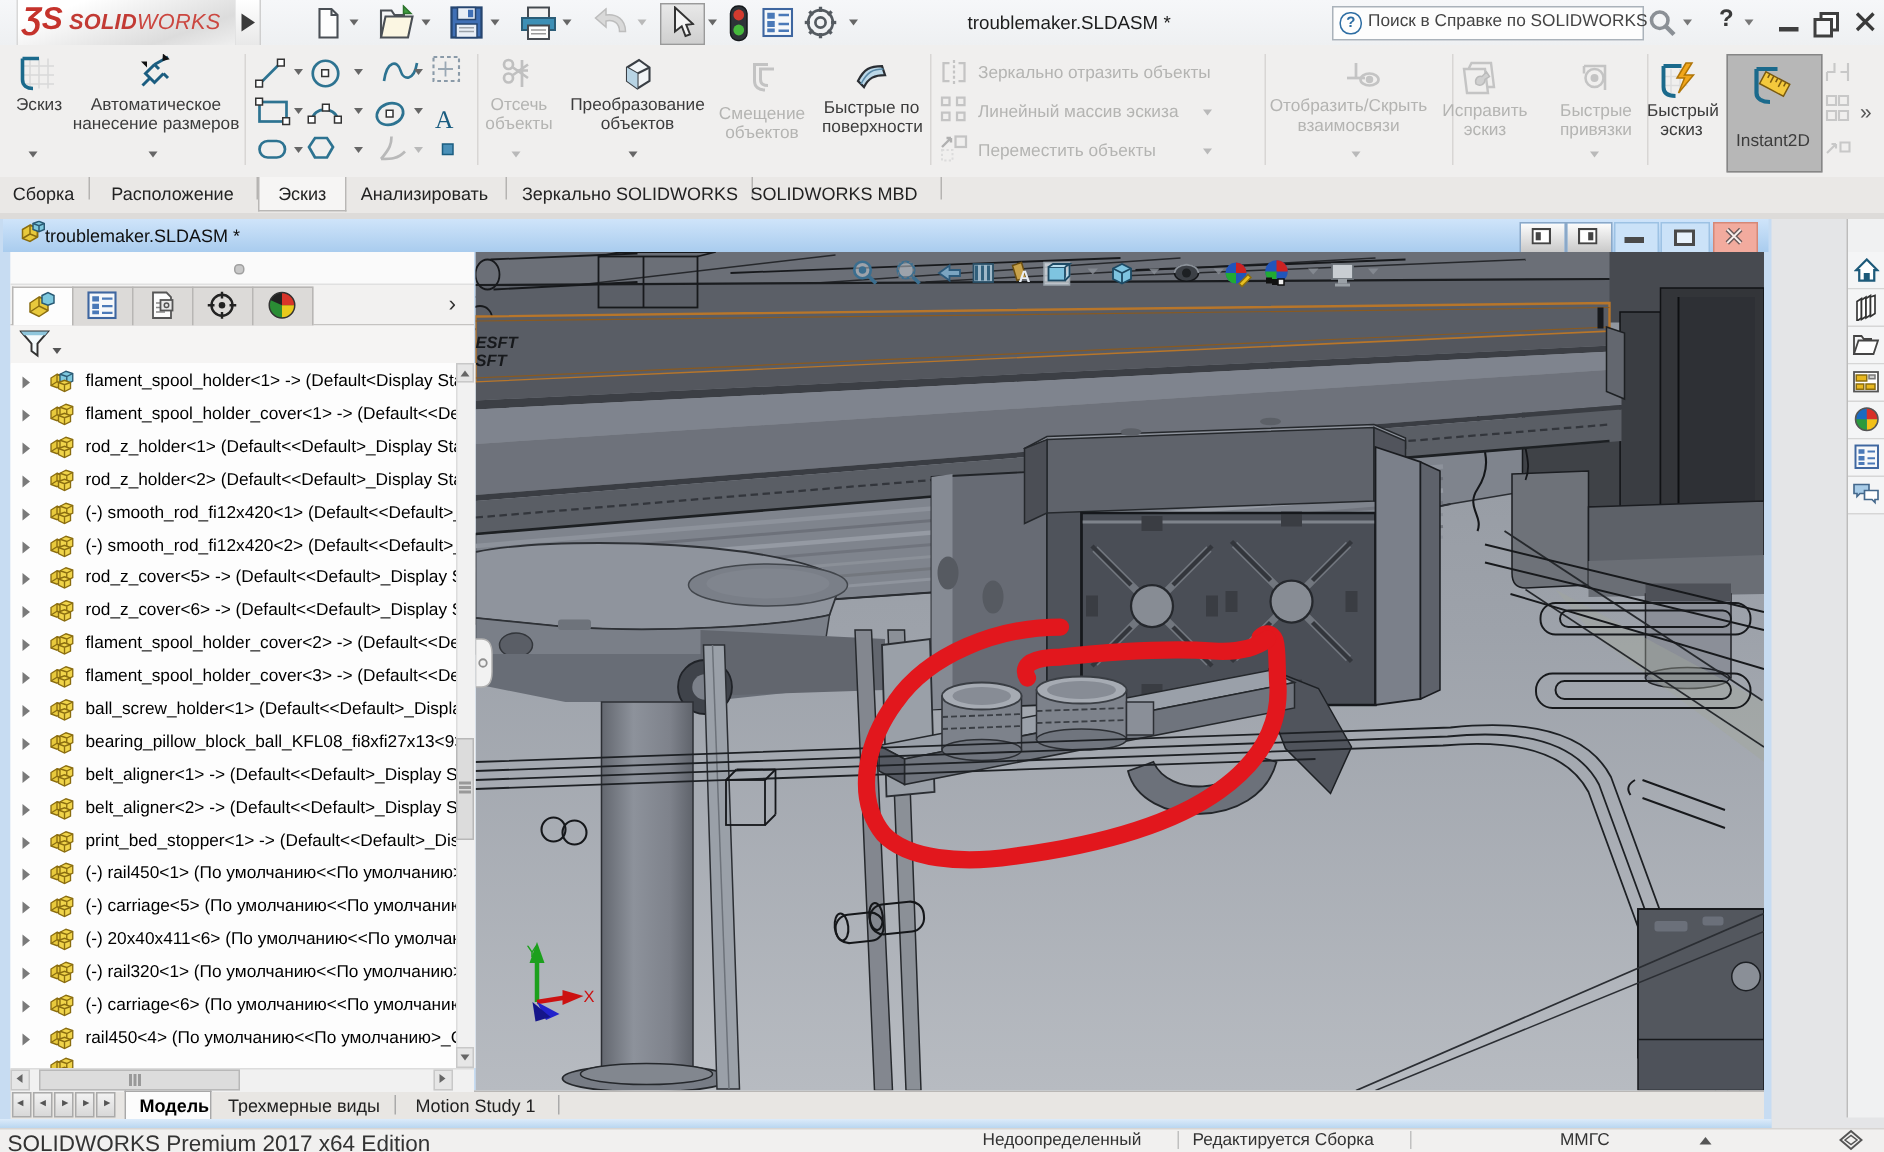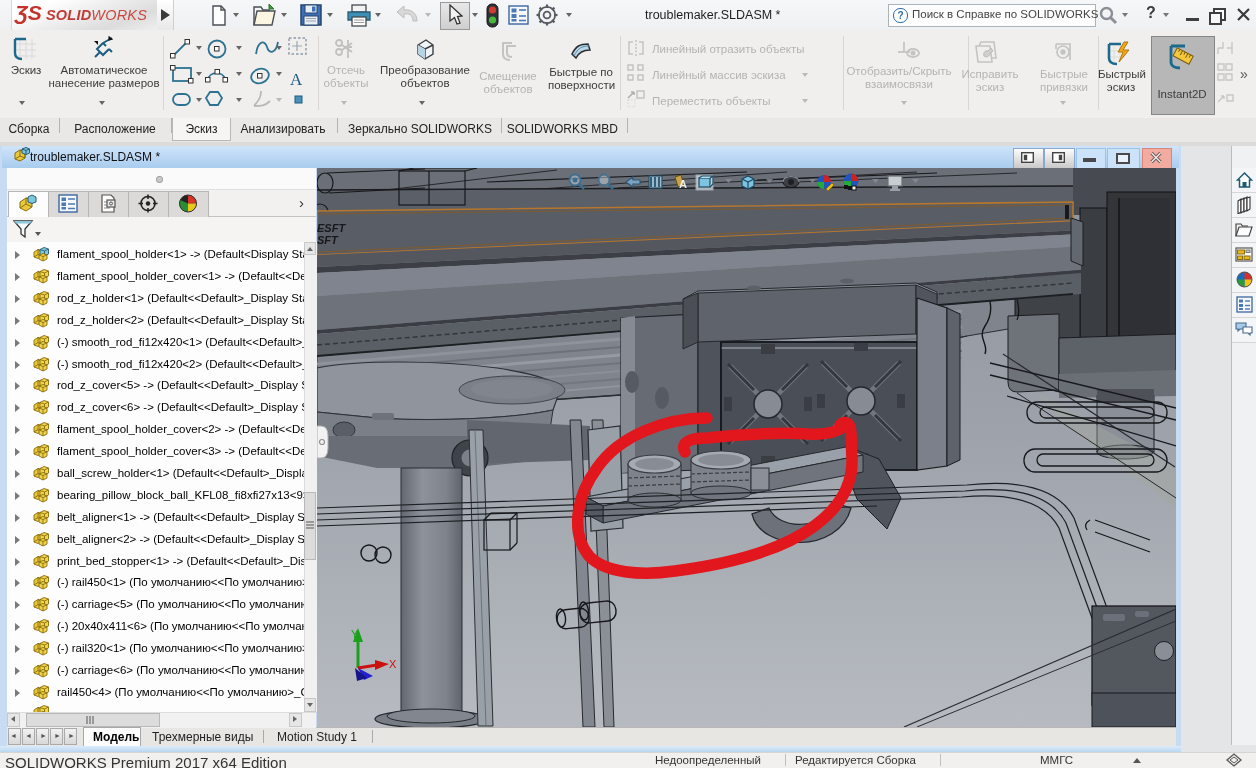--- a/index.html
+++ b/index.html
@@ -227,21 +227,21 @@
   </svg>
 <div class="rlabel" style="left:548px;top:66px;width:66px;">Быстрые по поверхности</div>
 <div class="vsep" style="left:620px;top:36px;height:74px;"></div>
 
 <svg class="abs" style="left:626px;top:40px;" width="20" height="16" viewBox="0 0 20 16">
     <g fill="none" stroke="#c4c4c4" stroke-width="1.5">
       <path d="M7,2 L3,2 L3,14 L7,14 M13,2 L17,2 L17,14 L13,14"></path>
       <line x1="10" y1="0" x2="10" y2="16" stroke-dasharray="2,1.5"></line>
     </g>
   </svg>
-<div class="rlabel rgray" style="left:652px;top:43px;width:220px;text-align:left;">Линейный отразить объекты</div>
+<div class="rlabel rgray" style="left:652px;top:43px;width:220px;text-align:left;">Зеркально отразить объекты</div>
 <svg class="abs" style="left:626px;top:64px;" width="20" height="18" viewBox="0 0 20 18">
     <g fill="none" stroke="#c4c4c4" stroke-width="1.5">
       <path d="M2,6 L7,6 L7,1 L2,1 Z M12,6 L17,6 L17,1 L12,1 Z M2,16 L7,16 L7,11 L2,11 Z M12,16 L17,16 L17,11 L12,11 Z"></path>
     </g>
   </svg>
 <div class="rlabel rgray" style="left:652px;top:69px;width:220px;text-align:left;">Линейный массив эскиза</div>
 <div class="caret caretg" style="left:802px;top:73px;"></div>
 <svg class="abs" style="left:626px;top:90px;" width="20" height="18" viewBox="0 0 20 18">
     <path d="M2,8 L8,2 M8,2 L8,5 M8,2 L5,2" fill="none" stroke="#b0b0b0" stroke-width="1.6"></path>
     <rect x="11" y="1" width="7" height="7" fill="none" stroke="#c4c4c4" stroke-width="1.5"></rect>
@@ -320,21 +320,21 @@
 <div class="abs" id="tabrow"></div>
 <div class="ctab" style="left:0px;top:118px;width:58px;">Сборка</div>
 <div class="ctabsep" style="left:59px;top:118px;"></div>
 <div class="ctab" style="left:60px;top:118px;width:110px;">Расположение</div>
 <div class="ctabsep" style="left:171px;top:118px;"></div>
 <div class="ctab" id="activetab" style="left:172px;width:57px;">Эскиз</div>
 <div class="ctab" style="left:230px;top:118px;width:106px;">Анализировать</div>
 <div class="ctabsep" style="left:337px;top:118px;"></div>
 <div class="ctab" style="left:340px;top:118px;width:160px;">Зеркально SOLIDWORKS</div>
 <div class="ctabsep" style="left:501px;top:118px;"></div>
-<div class="ctab" style="left:494px;top:118px;width:124px;text-align:right;">SOLIDWORKS MBD</div>
+<div class="ctab" style="left:494px;top:118px;width:124px;">SOLIDWORKS MBD</div>
 <div class="ctabsep" style="left:627px;top:118px;"></div>
 <div class="abs" style="left:0;top:142px;width:1256px;height:4px;background:#dddbd9;"></div>
 
 <div class="abs" id="docwin"></div>
 <div class="abs" id="doctitle"></div>
 <div class="tx" style="left:30px;top:150px;font-size:12px;color:#101010;">troublemaker.SLDASM *</div>
 <svg class="abs" style="left:13px;top:147px;" width="18" height="17" viewBox="0 0 18 17">
     <path d="M2,6 L7,3 L12,5 L12,11 L7,14 L2,12 Z" fill="#e8c93c" stroke="#8a6d10"></path>
     <path d="M7,3 L12,5 L12,11 M7,3 L7,9 L12,11 M7,9 L2,12" fill="none" stroke="#8a6d10"></path>
     <path d="M9,2 L13,0.5 L16.5,2 L16.5,6 L13,7.5 L9,6 Z" fill="#7ec8de" stroke="#2a5a74"></path>

